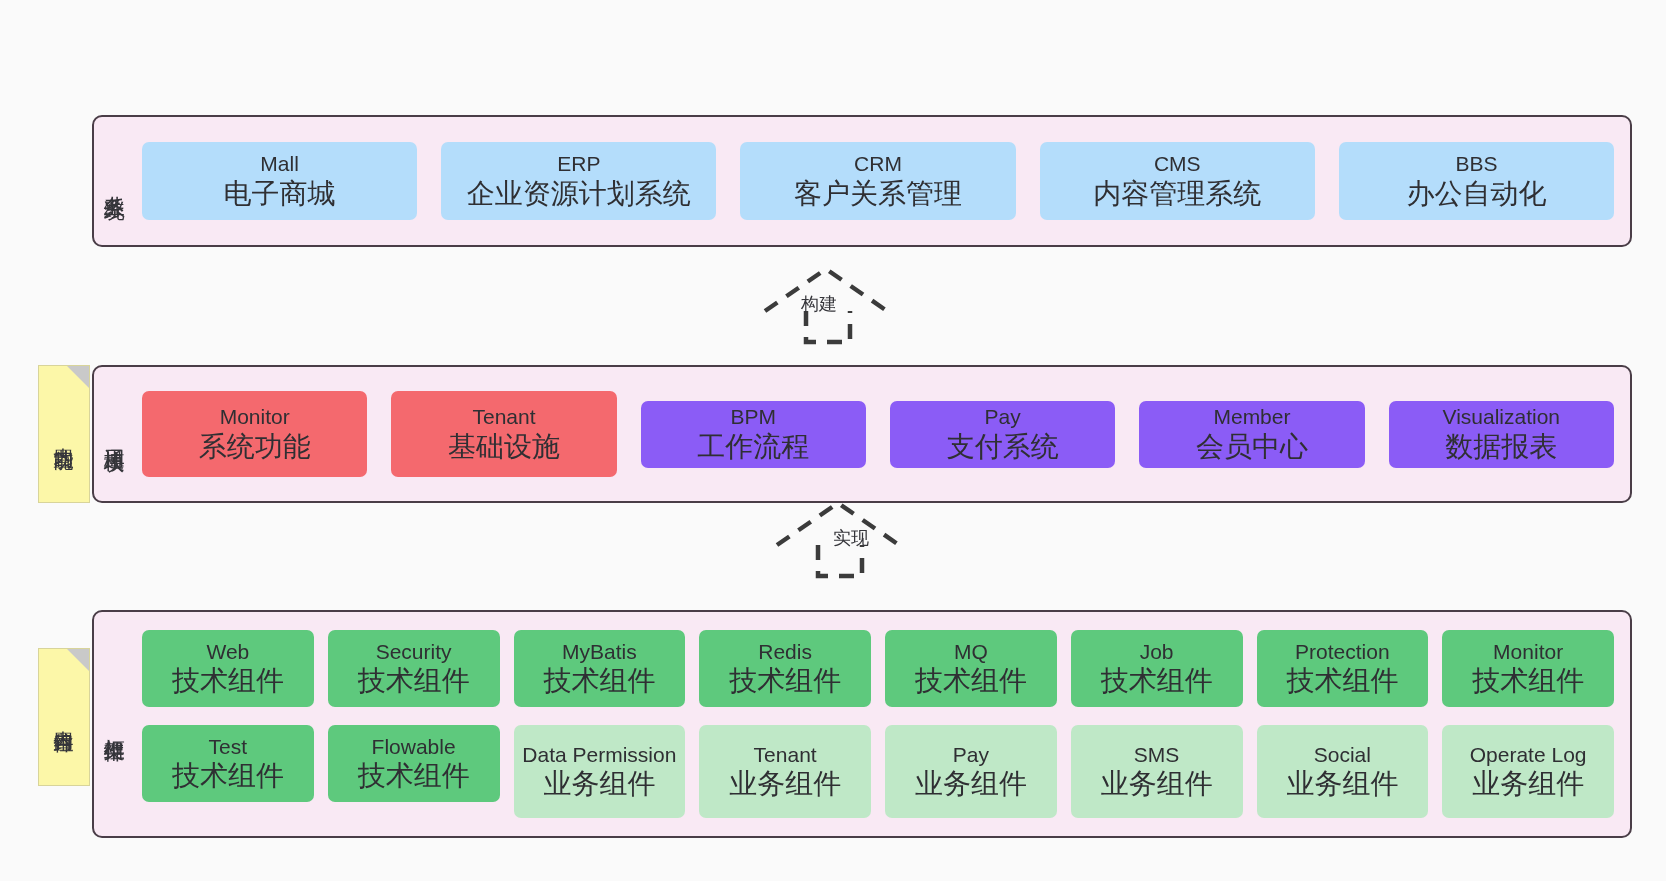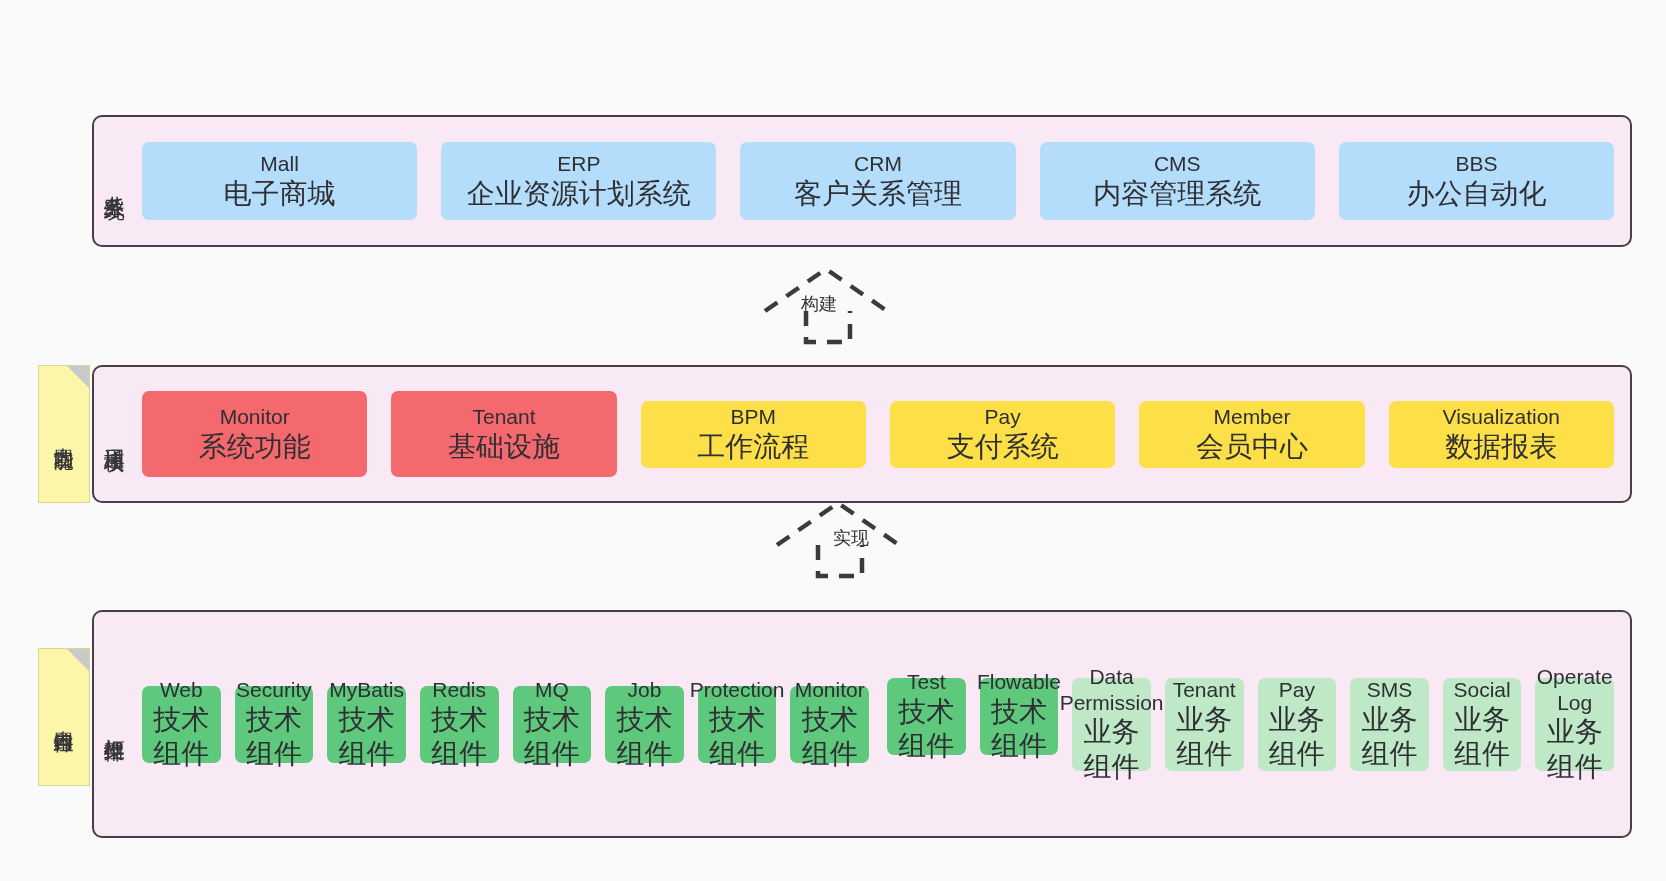--- a/index.html
+++ b/index.html
@@ -53,21 +53,21 @@
   .layer-body {
     flex: 1 1 auto;
     display: flex;
     align-items: center;
     justify-content: space-between;
     padding: 0 16px 0 8px;
     gap: 24px;
   }
 
   .layer-body.two-rows {
-    flex-direction: row;
+    flex-direction: column;
     justify-content: center;
     gap: 18px;
     padding: 0 16px 0 8px;
   }
 
   .grid-row {
     display: flex;
     width: 100%;
     justify-content: space-between;
     gap: 14px;
@@ -87,21 +87,21 @@
     padding: 6px 4px;
     line-height: 1.22;
     color: #2f2f33;
     user-select: none;
   }
   .node .t1 { font-size: 21px; }
   .node .t2 { font-size: 28px; }
 
   .node.blue      { background: #b4ddfb; height: 78px; }
   .node.red       { background: #f4696e; height: 86px; }
-  .node.pink      { background: #fde047; height: 67px; }
+  .node.pink      { background: #8b5cf6; height: 67px; }
   .node.green     { background: #5ec97d; height: 77px; }
   .node.lightgreen{ background: #bfe8c7; height: 93px; }
 
   
   .note {
     position: absolute;
     box-sizing: border-box;
     background: #fcf7a8;
     border: 1px solid #d8d49a;
     display: flex;

